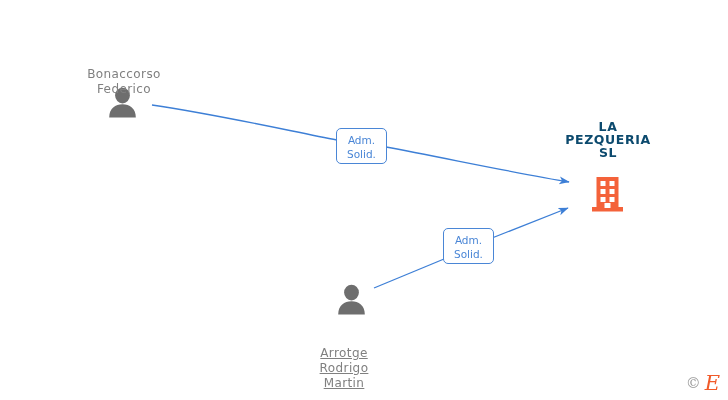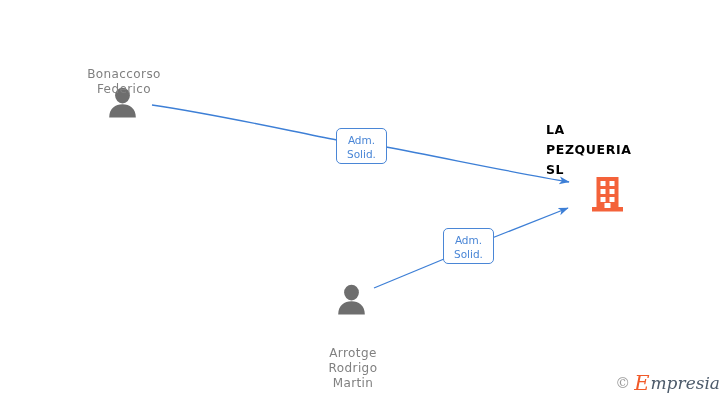--- a/index.html
+++ b/index.html
@@ -28,26 +28,26 @@
     font-family: "DejaVu Sans", sans-serif;
     font-size: 12px;
     line-height: 15px;
     letter-spacing: 0.4px;
     white-space: pre-line;
     user-select: none;
     margin-top: 22px;
   }
   .company-label {
     position: absolute;
-    text-align: left;
-    color: #000000;
+    text-align: center;
+    color: #0c4a6e;
     font-family: "DejaVu Sans", sans-serif;
     font-size: 12.5px;
     font-weight: bold;
-    line-height: 20px;
+    line-height: 13px;
     letter-spacing: 0.6px;
     white-space: pre-line;
     user-select: none;
   }
   .edge-label {
     position: absolute;
     box-sizing: border-box;
     border: 1px solid #4a86d6;
     border-radius: 5px;
     background: #ffffff;
@@ -132,31 +132,30 @@
       <rect x="8.5" y="20" width="5" height="5"></rect>
       <rect x="17.5" y="20" width="5" height="5"></rect>
     </g>
     <rect x="12.5" y="26" width="6" height="5" fill="#ffffff"></rect>
   </g>
 </svg>
 
 <div class="node-label" style="left:62px; top:45px; width:124px;">Bonaccorso
 Federico</div>
 
-<div class="node-label" style="left:291px; top:324px; width:124px;">Arrotge
+<div class="node-label" style="left:282px; top:324px; width:124px;text-decoration:underline;">Arrotge
 Rodrigo
 Martin</div>
 
 <div class="company-label" style="left:546px; top:120px; width:124px;">LA
 PEZQUERIA
 SL</div>
 
 <div class="edge-label" style="left:336px; top:128px; width:51px; height:36px;">Adm.
 Solid.</div>
 
 <div class="edge-label" style="left:443px; top:228px; width:51px; height:36px;">Adm.
 Solid.</div>
 
 <div class="watermark">
   <span class="wm-c">©</span>
   <span class="wm-e">E</span>
-  <span class="wm-rest">mpresia</span>
 </div>
 
 </body></html>

